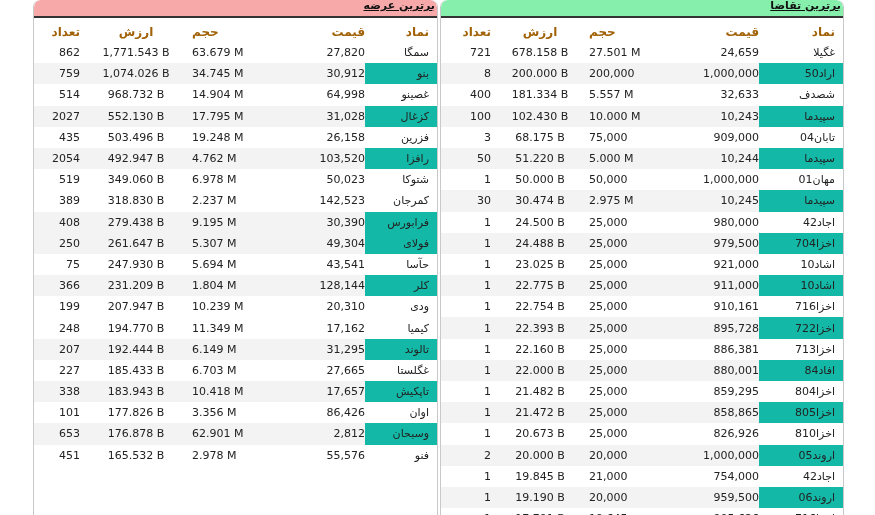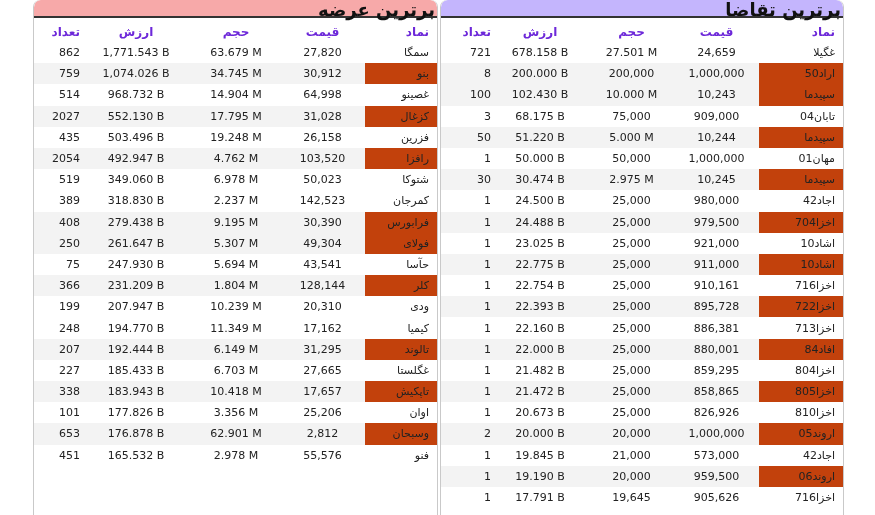--- a/index.html
+++ b/index.html
@@ -5,34 +5,34 @@
     html, body { margin: 0; padding: 0; background: #ffffff; }
     body { width: 875px; height: 515px; overflow: hidden; position: relative;
            font-family: "DejaVu Sans", "Liberation Sans", sans-serif; font-size: 11px; color: #222; }
     .panel { position: absolute; top: 0; height: 530px; border: 1px solid #c9c9c9; border-top: none;
              border-radius: 7px 7px 0 0; background: #fff; overflow: hidden; }
     #panel-supply { left: 33px; width: 403px; }
     #panel-demand { left: 440px; width: 402px; }
     .panel-header { height: 16px; border-bottom: 2px solid #333; position: relative;
                     border-radius: 7px 7px 0 0; }
     #panel-supply .panel-header { background: #f7a9a9; }
-    #panel-demand .panel-header { background: #c4b5fd; }
-    .panel-title { position: absolute; right: 2px; top: -1px; font-size: 18px; font-weight: bold;
-                   color: #111; direction: rtl; }
+    #panel-demand .panel-header { background: #86efac; }
+    .panel-title { position: absolute; right: 2px; top: -1px; font-size: 11px; font-weight: bold;
+                   color: #111; direction: rtl; text-decoration: underline; }
     table { border-collapse: collapse; width: 100%; table-layout: fixed; margin-top: 4px; }
     th, td { height: 21.2px; padding: 0; white-space: nowrap; }
-    th { font-weight: bold; color: #6d28d9; font-size: 12px; height: 20px; margin-top: 38px; }
+    th { font-weight: bold; color: #a16207; font-size: 12px; height: 20px; margin-top: 38px; }
     td { font-size: 11px; color: #222; }
     tr.striped td { background: #f3f3f3; }
-    tr.striped td.sym { background: #c2410c; }
+    tr.striped td.sym { background: #14b8a6; }
     td.sym, th.sym { text-align: right; direction: rtl; padding-right: 8px; }
     .c-count { text-align: right; }
     .c-value { text-align: center; }
-    .c-vol { text-align: center; }
-    .c-price { text-align: center; }
+    .c-vol { text-align: left; }
+    .c-price { text-align: right; }
     #panel-supply col.count { width: 46px; }
     #panel-supply col.value { width: 112px; }
     #panel-supply col.vol { width: 88px; }
     #panel-supply col.price { width: 85px; }
     #panel-supply col.sym { width: 72px; }
     #panel-demand col.count { width: 50px; }
     #panel-demand col.value { width: 98px; }
     #panel-demand col.vol { width: 85px; }
     #panel-demand col.price { width: 85px; }
     #panel-demand col.sym { width: 84px; }
@@ -178,21 +178,21 @@
           <td class="c-count">338</td>
           <td class="c-value">183.943 B</td>
           <td class="c-vol">10.418 M</td>
           <td class="c-price">17,657</td>
           <td class="sym">تاپکیش</td>
         </tr>
         <tr>
           <td class="c-count">101</td>
           <td class="c-value">177.826 B</td>
           <td class="c-vol">3.356 M</td>
-          <td class="c-price">25,206</td>
+          <td class="c-price">86,426</td>
           <td class="sym">اوان</td>
         </tr>
         <tr class="striped">
           <td class="c-count">653</td>
           <td class="c-value">176.878 B</td>
           <td class="c-vol">62.901 M</td>
           <td class="c-price">2,812</td>
           <td class="sym">وسبحان</td>
         </tr>
         <tr>
@@ -235,20 +235,27 @@
           <td class="c-price">24,659</td>
           <td class="sym">غگیلا</td>
         </tr>
         <tr class="striped">
           <td class="c-count">8</td>
           <td class="c-value">200.000 B</td>
           <td class="c-vol">200,000</td>
           <td class="c-price">1,000,000</td>
           <td class="sym">اراد50</td>
         </tr>
+        <tr>
+          <td class="c-count">400</td>
+          <td class="c-value">181.334 B</td>
+          <td class="c-vol">5.557 M</td>
+          <td class="c-price">32,633</td>
+          <td class="sym">شصدف</td>
+        </tr>
         <tr class="striped">
           <td class="c-count">100</td>
           <td class="c-value">102.430 B</td>
           <td class="c-vol">10.000 M</td>
           <td class="c-price">10,243</td>
           <td class="sym">سپیدما</td>
         </tr>
         <tr>
           <td class="c-count">3</td>
           <td class="c-value">68.175 B</td>
@@ -358,21 +365,21 @@
           <td class="c-count">2</td>
           <td class="c-value">20.000 B</td>
           <td class="c-vol">20,000</td>
           <td class="c-price">1,000,000</td>
           <td class="sym">اروند05</td>
         </tr>
         <tr>
           <td class="c-count">1</td>
           <td class="c-value">19.845 B</td>
           <td class="c-vol">21,000</td>
-          <td class="c-price">573,000</td>
+          <td class="c-price">754,000</td>
           <td class="sym">اجاد42</td>
         </tr>
         <tr class="striped">
           <td class="c-count">1</td>
           <td class="c-value">19.190 B</td>
           <td class="c-vol">20,000</td>
           <td class="c-price">959,500</td>
           <td class="sym">اروند06</td>
         </tr>
         <tr>

